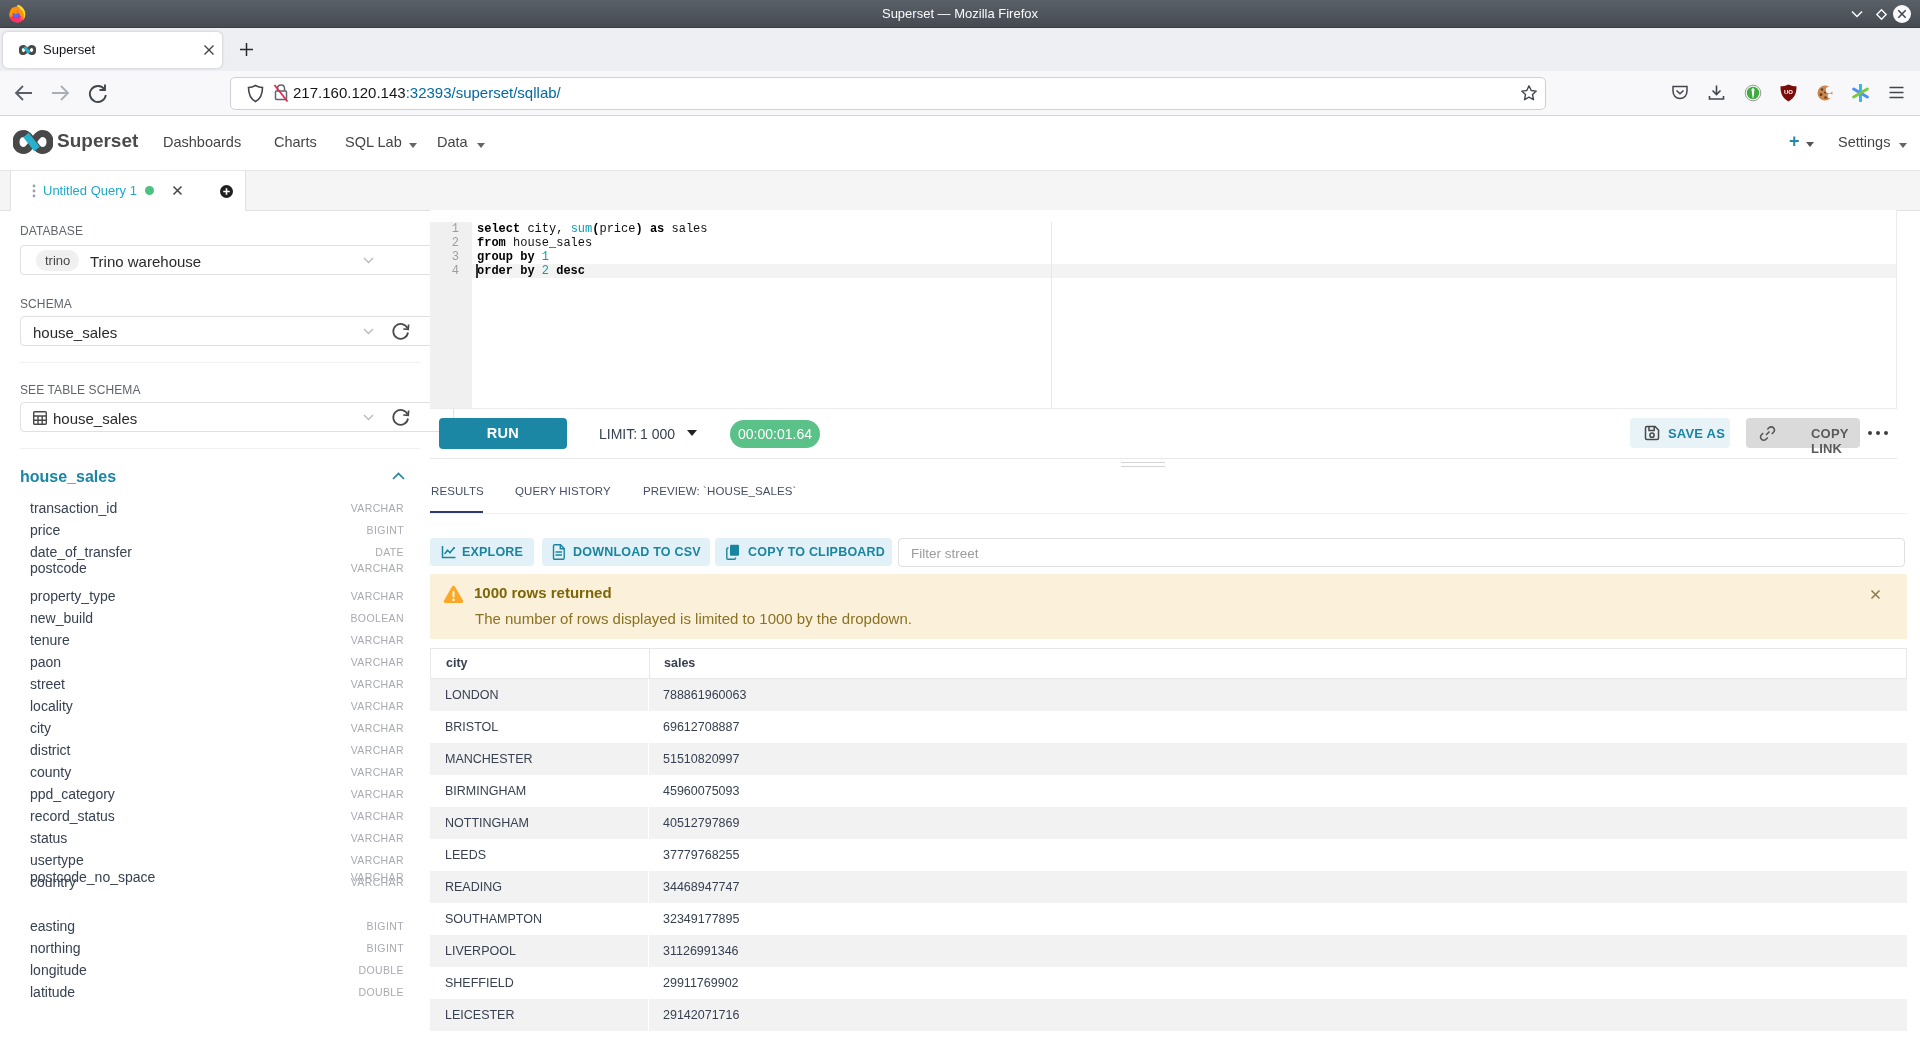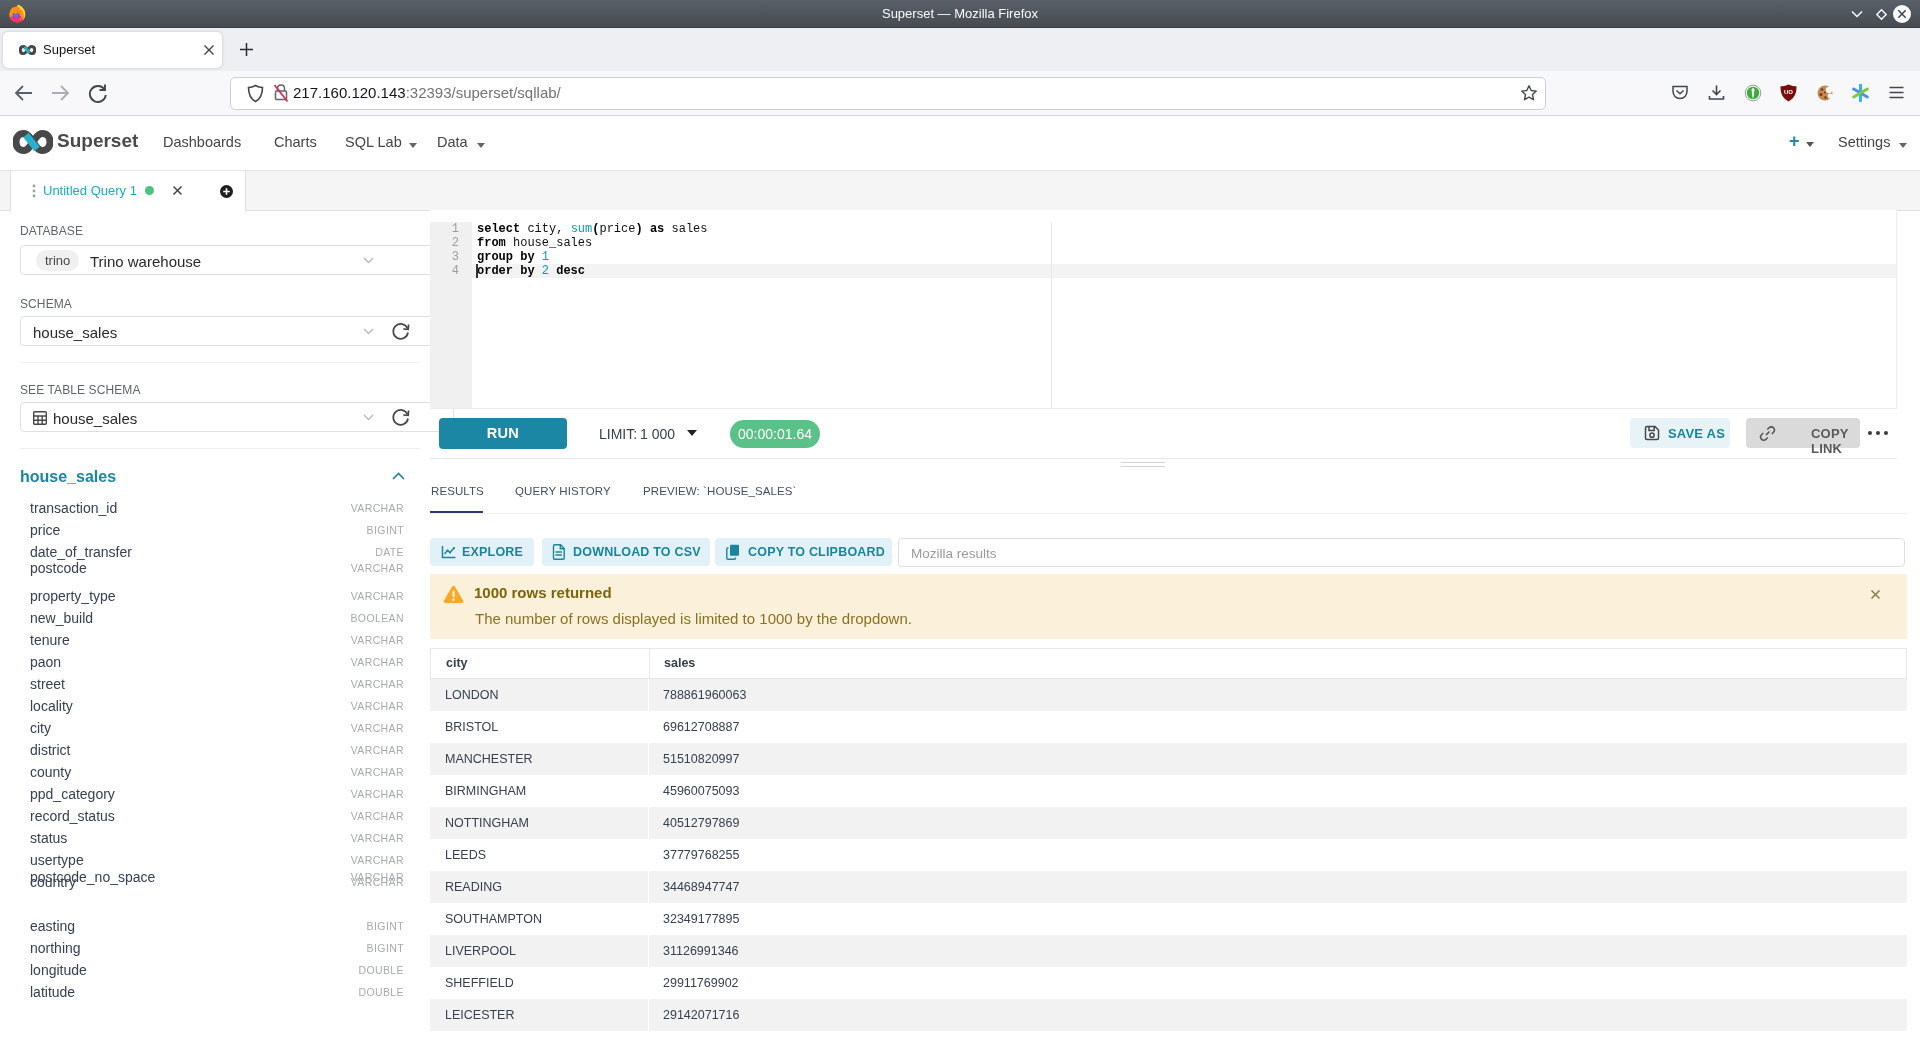--- a/index.html
+++ b/index.html
@@ -19,21 +19,21 @@
 .btab { position:absolute; left:3px; top:4px; width:219px; height:36px; background:#fff;
   border-radius:5px; box-shadow:0 0 3px rgba(0,0,0,.22); }
 .btab .ttl { position:absolute; left:40px; top:10px; font-size:13px; color:#15141a; }
 
 
 #urlrow { position:absolute; left:0; top:71px; width:1920px; height:45px; background:#f8f8fa;
   border-bottom:1px solid #d4d4d8; }
 #urlfield { position:absolute; left:230px; top:77px; width:1316px; height:33px; background:#fff;
   border:1px solid #cfd0d6; border-radius:5px; }
 #urltext { position:absolute; left:293px; top:84px; font-size:15px; color:#15141a; white-space:pre; }
-#urltext span { color:#737373; }
+#urltext span { color:#0369a1; }
 
 
 #snav { position:absolute; left:0; top:0; width:1920px; height:0; }
 .brand { position:absolute; left:57px; top:130px; font-size:19px; font-weight:bold; color:#4a4a4a; letter-spacing:0px;}
 .mi { position:absolute; top:134px; font-size:14.5px; color:#454545; }
 .caret { position:absolute; width:0; height:0; border-left:4.5px solid transparent;
   border-right:4.5px solid transparent; border-top:5px solid #666; }
 
 
 #qtabs { position:absolute; left:0; top:170px; width:1920px; height:41px; background:#f5f5f5; }
@@ -406,21 +406,21 @@
   <div class="t" style="left:31px;">DOWNLOAD TO CSV</div>
 </div>
 <div class="abtn" style="left:715px; width:177px;">
   <svg class="abs" style="left:11px;top:6px;" width="14" height="16" viewBox="0 0 14 16">
     <rect x="4" y="0.8" width="9" height="11" rx="1" fill="#1985a0"></rect>
     <path d="M2.5 4 H1.8 C1.2 4 0.8 4.4 0.8 5 V14.2 C0.8 14.8 1.2 15.2 1.8 15.2 H8.5 C9.1 15.2 9.5 14.8 9.5 14.2 V13.5" fill="none" stroke="#1985a0" stroke-width="1.4"></path>
   </svg>
   <div class="t" style="left:33px;">COPY TO CLIPBOARD</div>
 </div>
 <div id="filterbox">
-    <div class="ph">Mozilla results</div>
+    <div class="ph">Filter street</div>
   </div>
 
 <div id="alert">
   <svg class="abs" style="left:13px;top:11px;" width="21" height="19" viewBox="0 0 22 20">
     <path d="M9.5 1.7 C10.2 0.5 11.8 0.5 12.5 1.7 L21 16.3 C21.7 17.5 20.9 19 19.5 19 H2.5 C1.1 19 0.3 17.5 1 16.3 Z" fill="#fba826"></path>
     <rect x="10" y="6" width="2" height="7" rx="1" fill="#fff"></rect>
     <circle cx="11" cy="15.6" r="1.3" fill="#fff"></circle>
   </svg>
   <div class="h">1000 rows returned</div>
   <div class="b">The number of rows displayed is limited to 1000 by the dropdown.</div>

